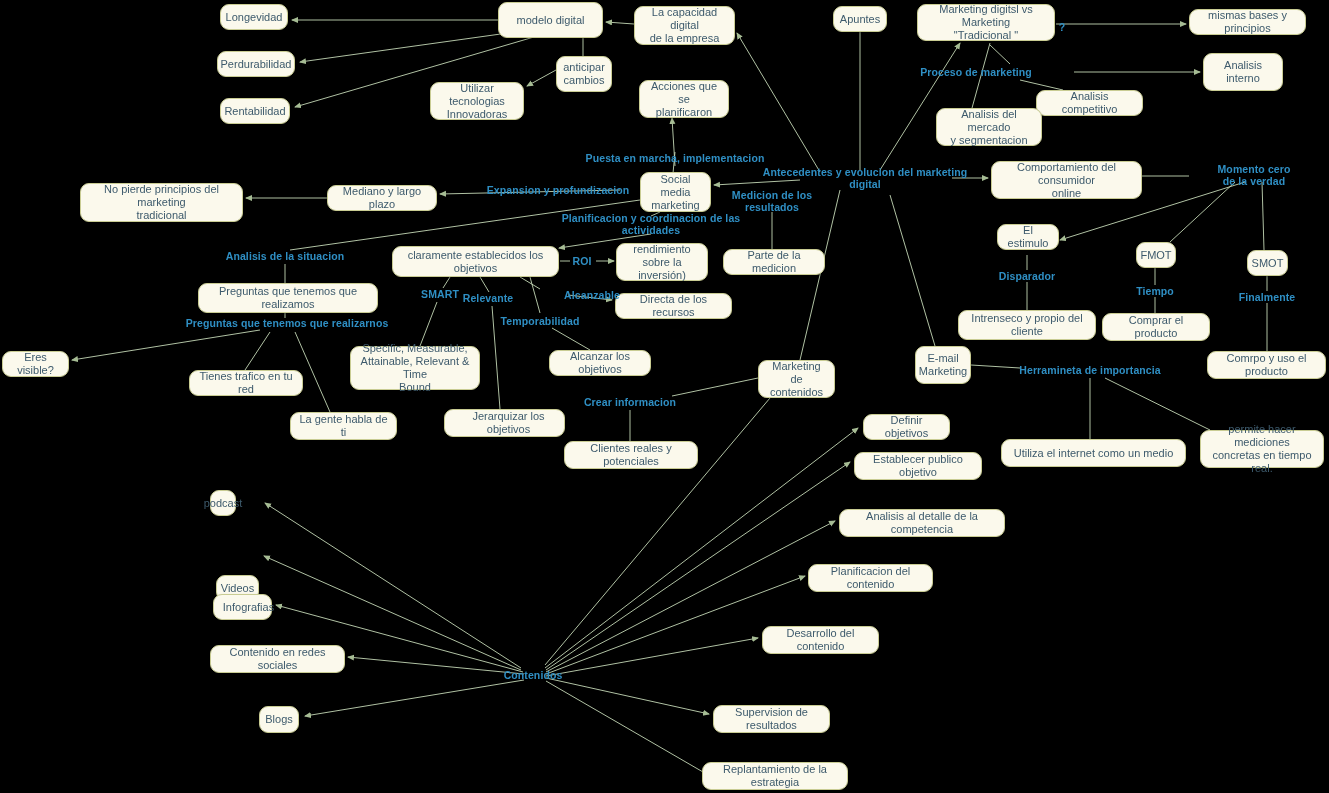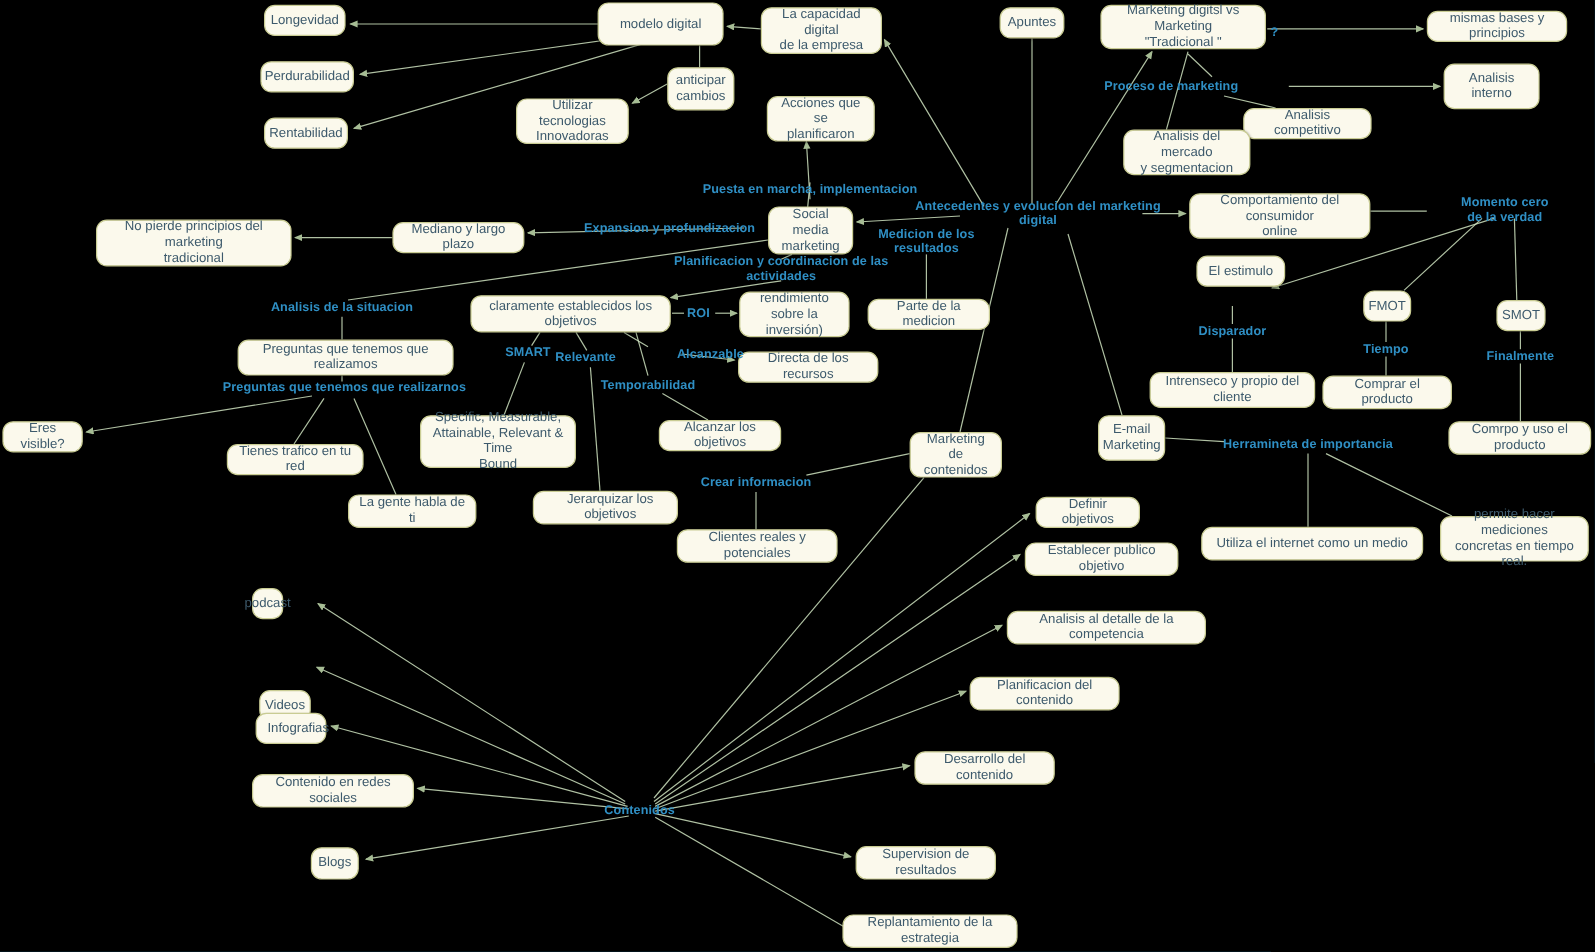--- a/index.html
+++ b/index.html
@@ -154,21 +154,21 @@
       <div class="node" style="left: 220px; top: 98px; width: 70px; height: 26px;">Rentabilidad</div>
       <div class="node" style="left: 936px; top: 108px; width: 106px; height: 38px;">Analisis del mercado
 y segmentacion</div>
       <div class="node" style="left: 991px; top: 161px; width: 151px; height: 38px;">Comportamiento del consumidor
 online</div>
       <div class="node" style="left: 80px; top: 183px; width: 163px; height: 39px;">No pierde principios del marketing
 tradicional</div>
       <div class="node" style="left: 327px; top: 185px; width: 110px; height: 26px;">Mediano y largo plazo</div>
       <div class="node" style="left: 640px; top: 172px; width: 71px; height: 40px;">Social media
 marketing</div>
-      <div class="node" style="left: 997px; top: 213px; width: 74px; height: 26px; text-align: center;">El estimulo</div>
+      <div class="node" style="left: 997px; top: 224px; width: 62px; height: 26px; text-align: center;">El estimulo</div>
       <div class="node" style="left: 1136px; top: 242px; width: 40px; height: 26px;">FMOT</div>
       <div class="node" style="left: 1247px; top: 250px; width: 41px; height: 26px;">SMOT</div>
       <div class="node" style="left: 392px; top: 246px; width: 167px; height: 31px;">claramente establecidos los objetivos</div>
       <div class="node" style="left: 616px; top: 243px; width: 92px; height: 38px;">rendimiento
 sobre la inversión)</div>
       <div class="node" style="left: 723px; top: 249px; width: 102px; height: 26px;">Parte de la medicion</div>
       <div class="node" style="left: 198px; top: 283px; width: 180px; height: 30px;">Preguntas que tenemos que realizamos</div>
       <div class="node" style="left: 615px; top: 293px; width: 117px; height: 26px;">Directa de los recursos</div>
       <div class="node" style="left: 958px; top: 310px; width: 138px; height: 30px;">Intrenseco y propio del cliente</div>
       <div class="node" style="left: 1102px; top: 313px; width: 108px; height: 28px;">Comprar el producto</div>

